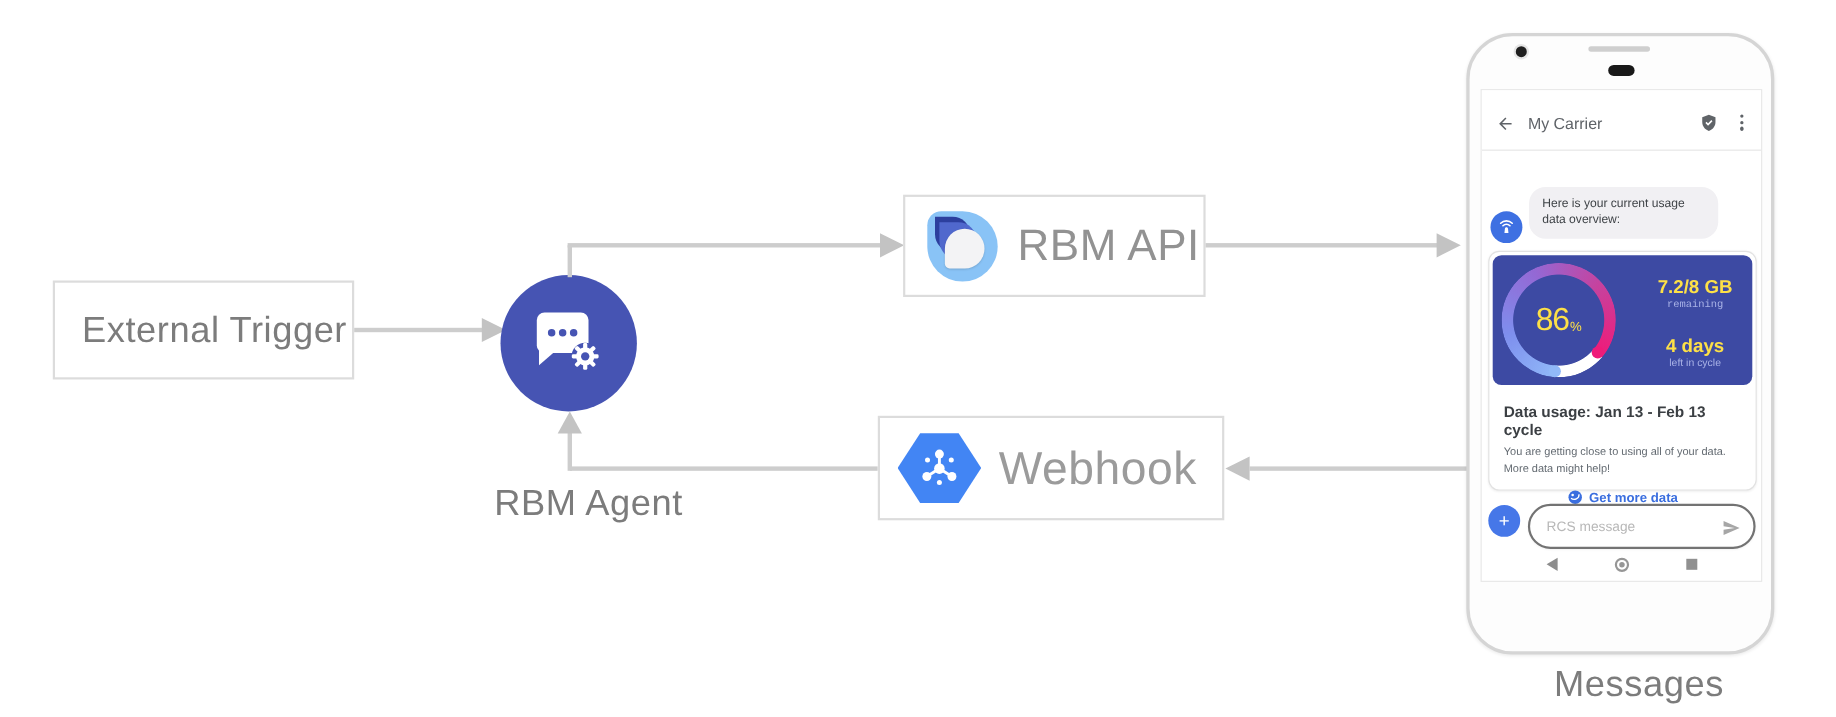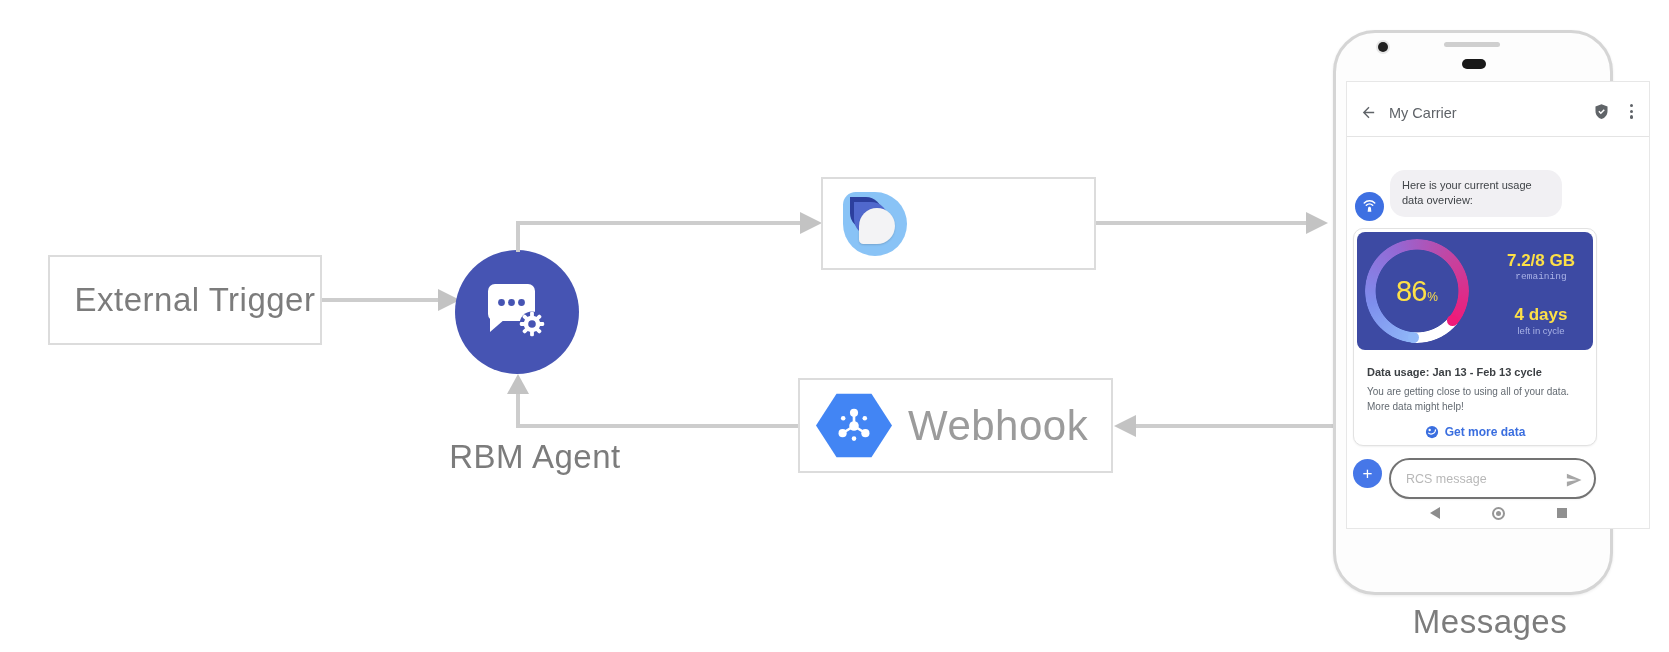--- a/index.html
+++ b/index.html
@@ -42,21 +42,21 @@
              clip-path:polygon(27% 2%, 73% 2%, 100% 50%, 73% 98%, 27% 98%, 0% 50%);
              display:flex; align-items:center; justify-content:center; }
 
   
   .phone { position:absolute; left:1333px; top:30px; width:280px; height:565px; background:#fdfdfd;
            border:3px solid #d5d5d5; border-radius:42px; box-shadow:0 1px 3px rgba(0,0,0,.08); }
   .cam { position:absolute; left:42px; top:9px; width:10px; height:10px; border-radius:50%; background:#1f1f1f; box-shadow:0 0 0 2px #e6e6e6; }
   .speaker-slot { position:absolute; left:108px; top:9px; width:56px; height:5px; border-radius:3px; background:#cfcfcf; }
   .earpiece { position:absolute; left:126px; top:26px; width:24px; height:10px; border-radius:5px; background:#191919; }
 
-  .screen { position:absolute; left:10px; top:48px; width:304px; height:448px; background:#ffffff; border:1px solid #e7e7e7; overflow:hidden; }
+  .screen { position:absolute; left:10px; top:48px; width:256px; height:448px; background:#ffffff; border:1px solid #e7e7e7; overflow:hidden; }
 
   .statusbar { position:absolute; top:5px; right:9px; display:flex; align-items:center; gap:8px; }
   .st-square { width:6px; height:6px; background:#8c8c8c; }
   .st-circle { width:6px; height:6px; border-radius:50%; background:#8c8c8c; }
   .st-tri { width:0; height:0; border-left:4px solid transparent; border-right:4px solid transparent; border-top:6px solid #8c8c8c; }
 
   .chat-header { position:absolute; top:0; left:0; right:0; height:55px; border-bottom:1px solid #e4e4e4; background:#fff; }
   .back-ic { position:absolute; left:13px; top:22px; }
   .chat-title { position:absolute; left:42px; top:23px; font-size:14.5px; color:#5f6368; }
   .shield-ic { position:absolute; right:39px; top:20px; }
@@ -81,21 +81,21 @@
   .cap-end { left:82px; top:76px; background:#ef1b79; }
   .gauge-center { position:absolute; inset:0; display:flex; align-items:center; justify-content:center; color:#fde047; }
   .gauge-center .pct { font-size:29px; font-weight:300; letter-spacing:-1px; }
   .gauge-center .sym { font-size:12px; margin-top:11px; margin-left:1px; }
   .panel-col { position:absolute; left:134px; top:19px; width:100px; text-align:center; }
   .q-val, .d-val { font-size:17px; font-weight:bold; color:#fde047; }
   .q-lab, .d-lab { font-size:9.5px; color:#a9b2e6; }
   .q-lab { margin-bottom:23px;font-family:Liberation Mono, monospace; }
 
   .card-body { padding:13px 13px 0; }
-  .card-title { font-size:11px; font-weight:bold; color:#3b3f43; margin-bottom:6px; }
+  .card-title { font-size:14px; font-weight:bold; color:#3b3f43; margin-bottom:6px; }
   .card-text { font-size:10px; color:#636a71; line-height:1.5; }
   .cta-row { margin-top:11px; display:flex; align-items:flex-start; justify-content:center; gap:6px; cursor:pointer; }
   .cta-label { font-size:12px; color:#3a6edf; font-weight:bold; }
 
   .plus-fab { position:absolute; left:6px; top:377px; width:29px; height:29px; border-radius:50%; background:#4677e8;
               color:#fff; font-size:17px; display:flex; align-items:center; justify-content:center; }
   .composer { position:absolute; left:42px; top:376px; width:207px; height:41px; border-radius:21px; background:#fff;
               border:2px solid #737373; box-shadow:0 1px 2px rgba(0,0,0,.05); }
   .composer input { position:absolute; left:15px; top:6px; width:150px; height:26px; border:none; outline:none;
                     font-size:12.5px; color:#666; font-family:inherit; background:transparent; }
@@ -150,20 +150,21 @@
   <div class="aline" style="left:516px; top:221px; width:286px; height:4px;"></div>
   <div class="ahead right" style="left:800px; top:212px;"></div>
 
   <div class="dbox box-api">
     <div class="api-logo">
       <div class="api-outer"></div>
       <div class="api-dark"></div>
       <div class="api-mid"></div>
       <div class="api-front"></div>
     </div>
+    <span class="dtext">RBM API</span>
   </div>
 
   <div class="aline" style="left:1096px; top:221px; width:212px; height:4px;"></div>
   <div class="ahead right" style="left:1306px; top:212px;"></div>
 
   <div class="aline" style="left:1136px; top:424px; width:198px; height:4px;"></div>
   <div class="ahead left" style="left:1114px; top:415px;"></div>
   <div class="aline" style="left:518px; top:424px; width:280px; height:4px;"></div>
   <div class="aline" style="left:516px; top:380px; width:4px; height:48px;"></div>
   <div class="ahead up" style="left:507px; top:374px;"></div>

